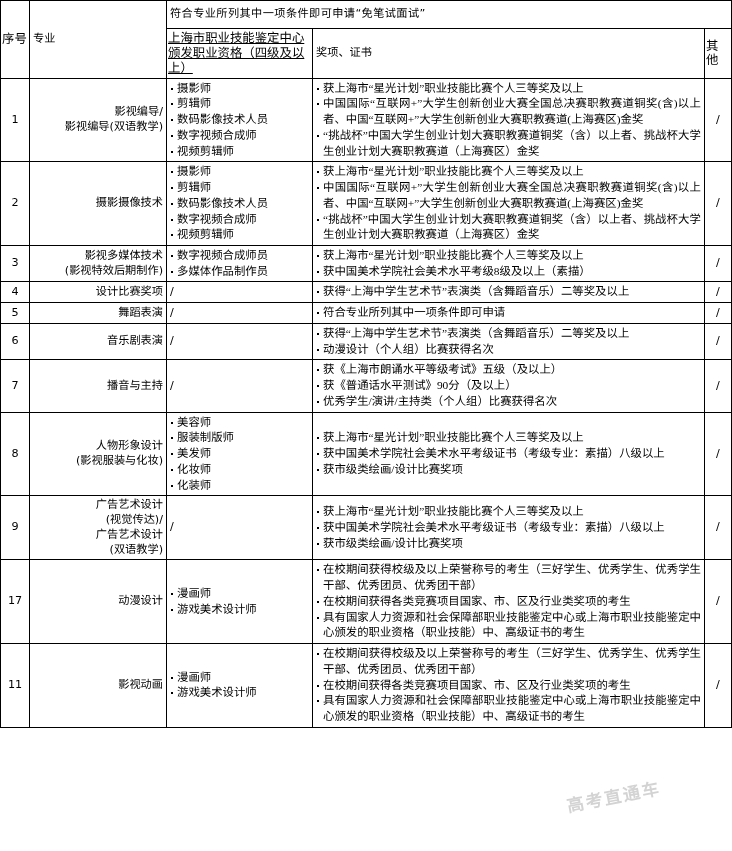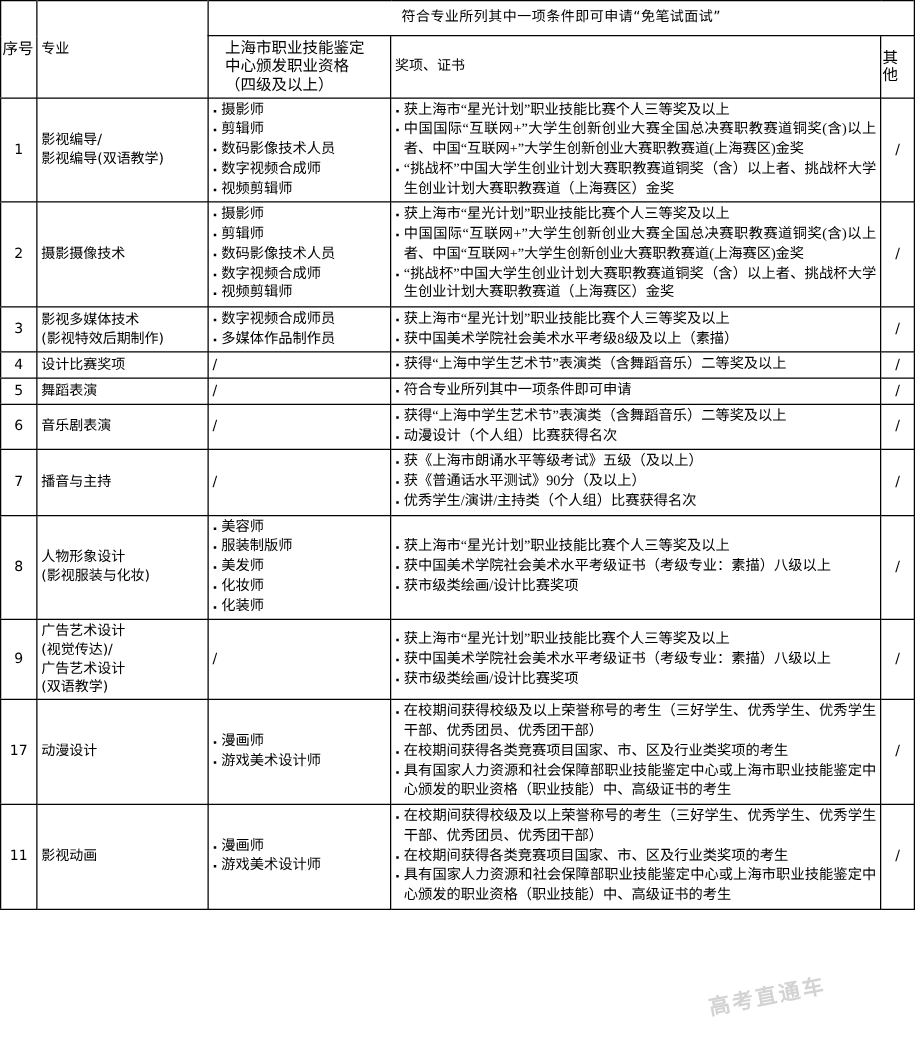--- a/index.html
+++ b/index.html
@@ -48,54 +48,55 @@
 
   
   col.c-no    { width: 29px; }
   col.c-major { width: 137px; }
   col.c-cert  { width: 146px; }
   col.c-award { width: 392px; }
   col.c-other { width: 27px; }
 
   
   .hdr-title {
-    text-align: center;
+    text-align: left;
     font-weight: bold;
     font-size: 13px;
     letter-spacing: .4px;
     height: 28px;
     padding: 3px 4px;
   }
   .hdr-cell {
     text-align: left;
     font-weight: bold;
     font-size: 12.4px;
     line-height: 1.34;
   }
   .hdr-cell.narrow {
     font-size: 12.4px;
     line-height: 1.2;
     letter-spacing: 0;
-    padding: 2px 13px;
+    padding: 2px 1px;
+    text-decoration: underline;
   }
   .hdr-cell.vert {
     font-size: 12.4px;
     line-height: 1.18;
     padding: 2px 1px;
     word-break: break-all;
   }
 
   
   .cell-no {
     text-align: center;
     font-weight: bold;
     font-size: 12px;
   }
   .cell-major {
-    text-align: left;
+    text-align: right;
     font-size: 11.6px;
     line-height: 1.4;
   }
   .cell-slash {
     text-align: left;
     font-size: 11.6px;
     padding-left: 5px;
   }
   .cell-other {
     text-align: center;

